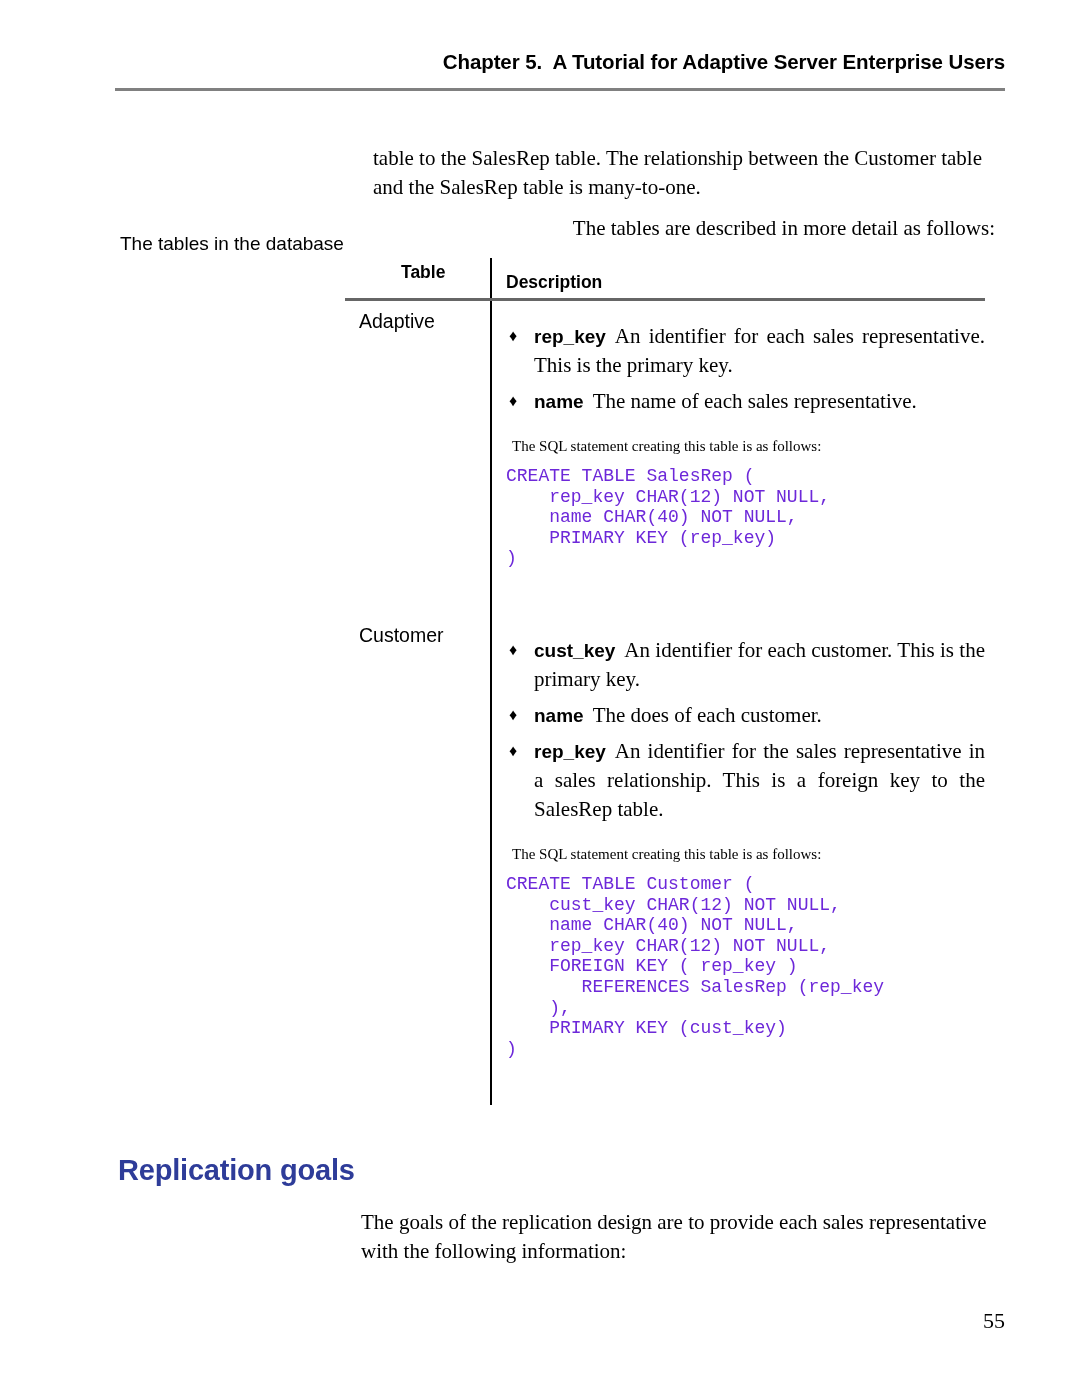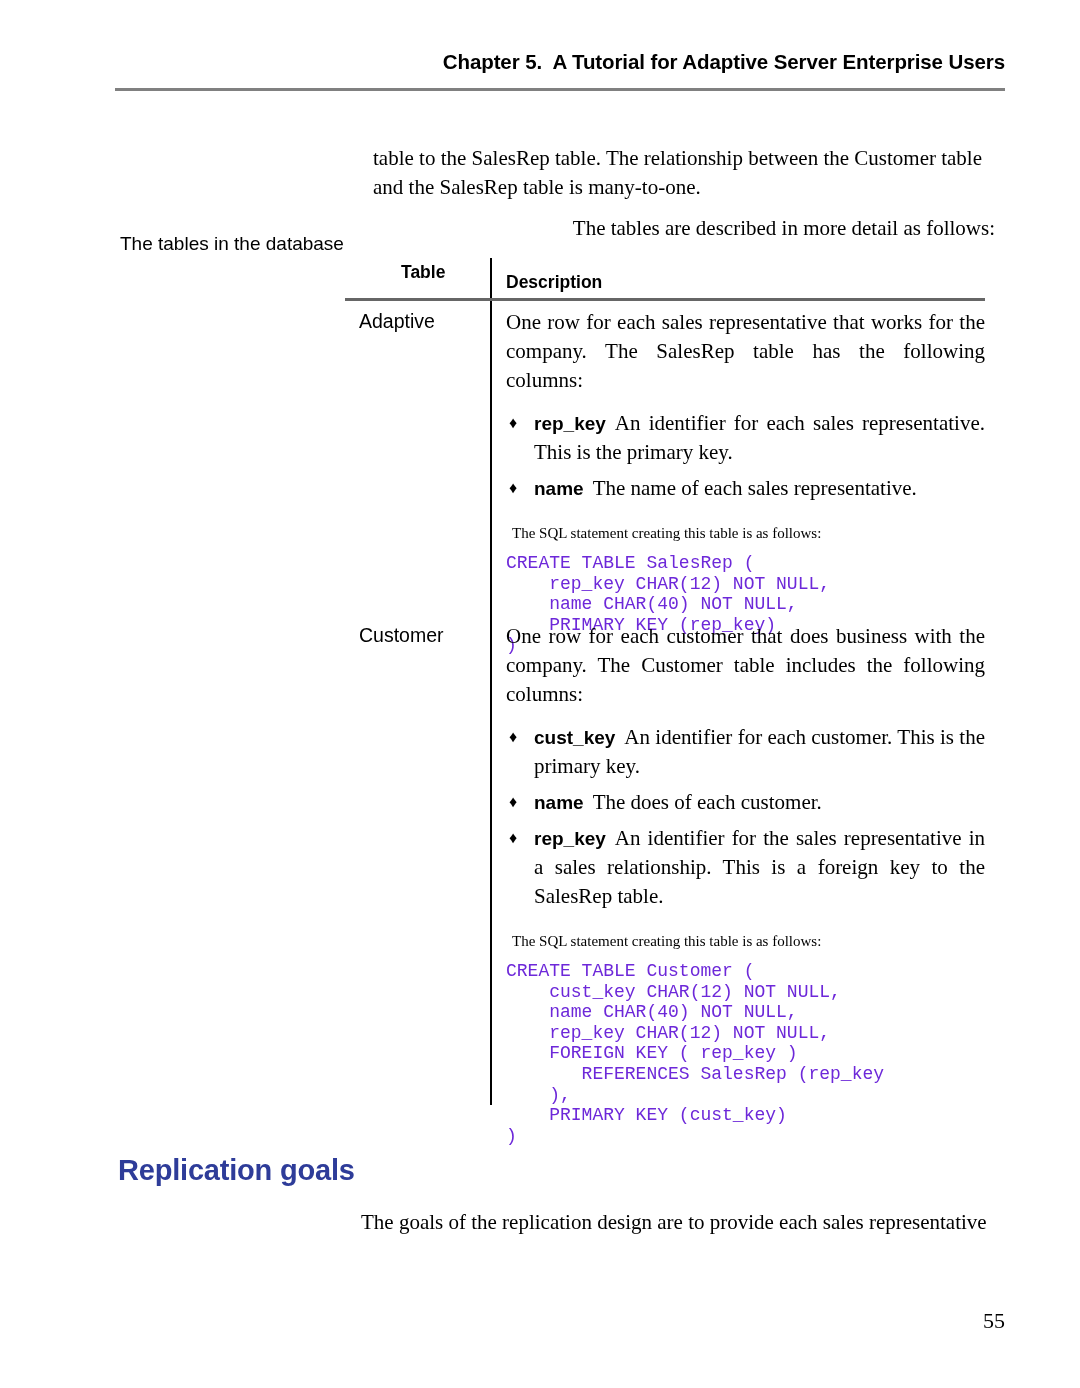--- a/index.html
+++ b/index.html
@@ -233,39 +233,37 @@
 
   <div class="tbl-divider"></div>
   <div class="tbl-rule"></div>
 
   <div class="th th-table">Table</div>
   <div class="th th-desc">Description</div>
 
   <div class="row-label r1">Adaptive</div>
 
   <div class="cell c1">
-    <p class="desc">One row for each sales representative that works for the company. The SalesRep table has the following columns:</p>
 
     <ul class="bullets">
       <li><span class="bullet-glyph">♦</span><span class="term">rep_key</span><span class="term-gap"></span><span>An identifier for each sales representative. This is the primary key.</span></li>
       <li class="plain"><span class="bullet-glyph">♦</span><span class="term">name</span><span class="term-gap"></span><span>The name of each sales representative.</span></li>
     </ul>
 
     <p class="sql-lead">The SQL statement creating this table is as follows:</p>
     <pre class="sql">CREATE TABLE SalesRep (
     rep_key CHAR(12) NOT NULL,
     name CHAR(40) NOT NULL,
     PRIMARY KEY (rep_key)
 )</pre>
   </div>
 
   <div class="row-label r2">Customer</div>
 
   <div class="cell c2">
-    <p class="desc">One row for each customer that does business with the company. The Customer table includes the following columns:</p>
 
     <ul class="bullets">
       <li><span class="bullet-glyph">♦</span><span class="term">cust_key</span><span class="term-gap"></span><span>An identifier for each customer. This is the primary key.</span></li>
       <li class="plain"><span class="bullet-glyph">♦</span><span class="term">name</span><span class="term-gap"></span><span>The does of each customer.</span></li>
       <li><span class="bullet-glyph">♦</span><span class="term">rep_key</span><span class="term-gap"></span><span>An identifier for the sales representative in a sales relationship. This is a foreign key to the SalesRep table.</span></li>
     </ul>
 
     <p class="sql-lead">The SQL statement creating this table is as follows:</p>
     <pre class="sql">CREATE TABLE Customer (
     cust_key CHAR(12) NOT NULL,
@@ -275,15 +273,16 @@
        REFERENCES SalesRep (rep_key
     ),
     PRIMARY KEY (cust_key)
 )</pre>
   </div>
 </div>
 
 <div class="section-heading">Replication goals</div>
 
 <div class="closing-para"><span>The goals of the replication design are to provide each sales representative</span>
+  <span class="last-line">with the following information:</span>
 </div>
 
 <div class="page-number">55</div>
 
 </body></html>

